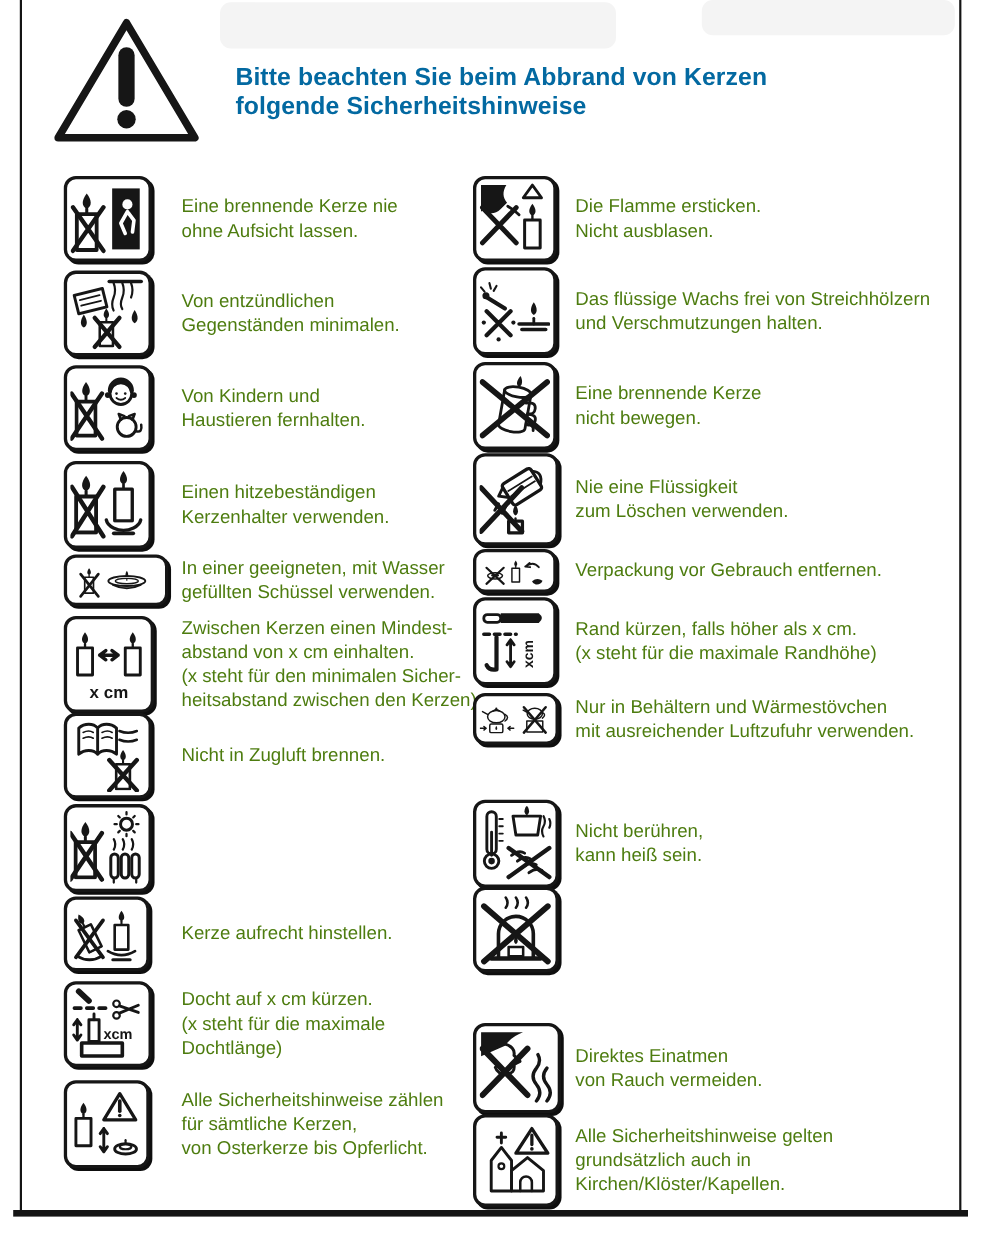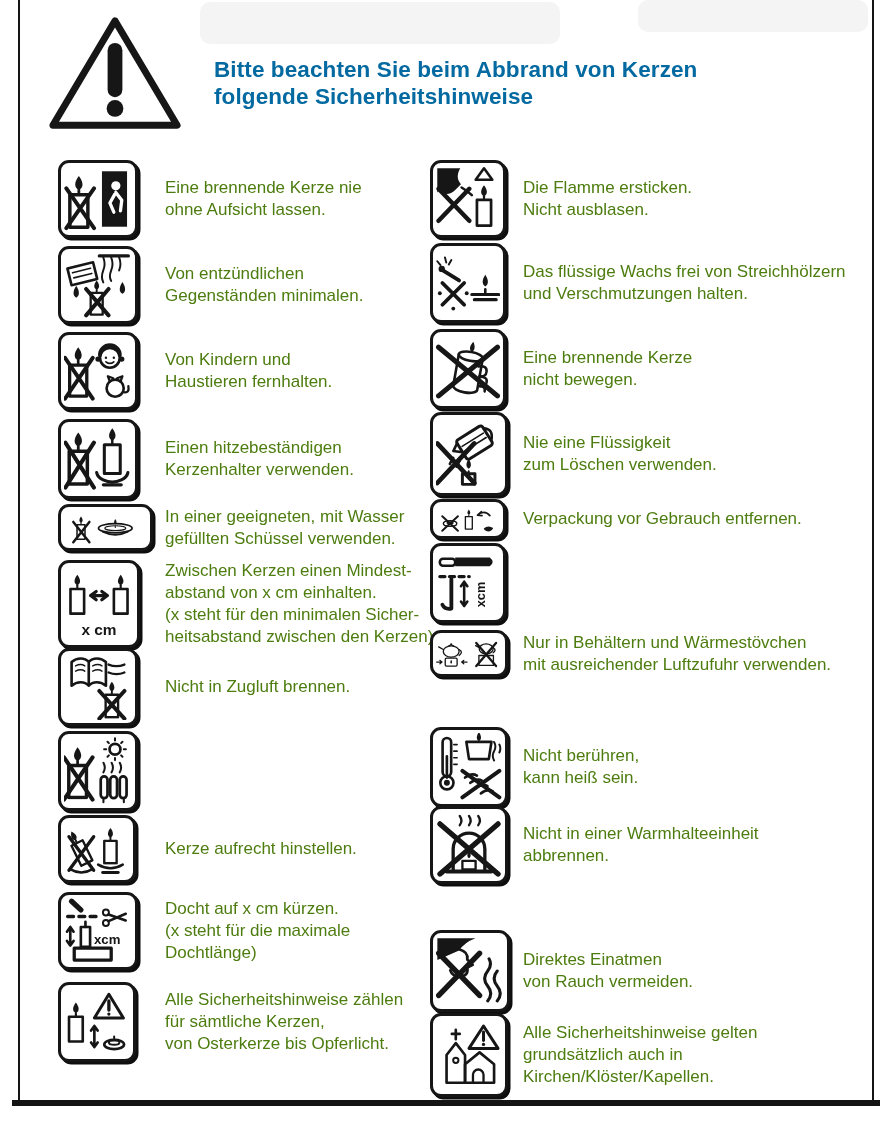--- a/index.html
+++ b/index.html
@@ -358,20 +358,22 @@
       <svg viewBox="0 0 100 100" stroke="#161616" stroke-width="5" fill="none" stroke-linecap="round" stroke-linejoin="round">
         <rect x="6" y="12" width="24" height="11" rx="5" stroke-width="4"></rect>
         <path d="M30 10 h54 q9 7 0 14 h-54 z" fill="#161616" stroke="none"></path>
         <path d="M6 40 H52" stroke-width="5" stroke-dasharray="8 7"></path>
         <path d="M24 44 V90 q-10 2 -14 -6" stroke-width="6"></path>
         <path d="M44 48 V86 M44 48 l-5 7 M44 48 l5 7 M44 86 l-5 -7 M44 86 l5 -7" stroke-width="4"></path>
         <text transform="rotate(-90 76 68)" x="76" y="68" text-anchor="middle" font-size="20" font-weight="bold" fill="#161616" stroke="none" font-family="Liberation Sans, sans-serif">xcm</text>
       </svg>
         </div>
       </div>
+    <p class="cap">Rand kürzen, falls höher als x cm.
+(x steht für die maximale Randhöhe)</p>
   </div>
 
   <div class="row rrow" style="top:630px">
     <div class="pw">
         <div class="pict" style="width:78px;height:47px">
       <svg viewBox="0 0 200 100" stroke="#161616" stroke-width="5" fill="none" stroke-linecap="round" stroke-linejoin="round">
         <ellipse cx="46" cy="44" rx="24" ry="17" stroke-width="4"></ellipse>
         <path d="M22 38 L8 30 M70 38 q14 8 0 18 M38 28 q8 -8 16 0" stroke-width="4"></path>
         <circle cx="46" cy="22" r="3" fill="#161616" stroke="none"></circle>
         <rect x="28" y="64" width="36" height="24" rx="4" stroke-width="4"></rect>
@@ -416,22 +418,20 @@
       <svg viewBox="0 0 100 100" stroke="#161616" stroke-width="5" fill="none" stroke-linecap="round" stroke-linejoin="round">
         <path d="M36 6 q5 7 0 14 M50 6 q5 7 0 14 M64 6 q5 7 0 14" stroke-width="3.5"></path>
         <path d="M26 88 V56 a24 24 0 0 1 48 0 V88" stroke-width="5"></path>
         <path d="M16 90 H84" stroke-width="6"></path>
         <rect x="40" y="74" width="20" height="13" stroke-width="3.5"></rect>
         <use href="#flame" x="44" y="58" width="12" height="16"></use>
         <path d="M6 18 L94 94 M94 18 L6 94" stroke-width="8"></path>
       </svg>
         </div>
       </div>
-    <p class="cap">Nicht in einer Warmhalteeinheit
-abbrennen.</p>
   </div>
 
 
   <div class="row rrow" style="top:930px">
     <div class="pw">
         <div class="pict" style="width:80px;height:82px">
       <svg viewBox="0 0 100 100" stroke="#161616" stroke-width="5" fill="none" stroke-linecap="round" stroke-linejoin="round">
         <path d="M2 2 H58 Q42 8 34 20 L2 34 Z" fill="#161616" stroke="none"></path>
         <path d="M34 18 Q48 22 46 33 L54 41 L46 45 Q48 58 35 58 Q24 58 21 49" stroke-width="4"></path>
         <path d="M4 24 L64 86 M64 24 L4 86" stroke-width="8"></path>

